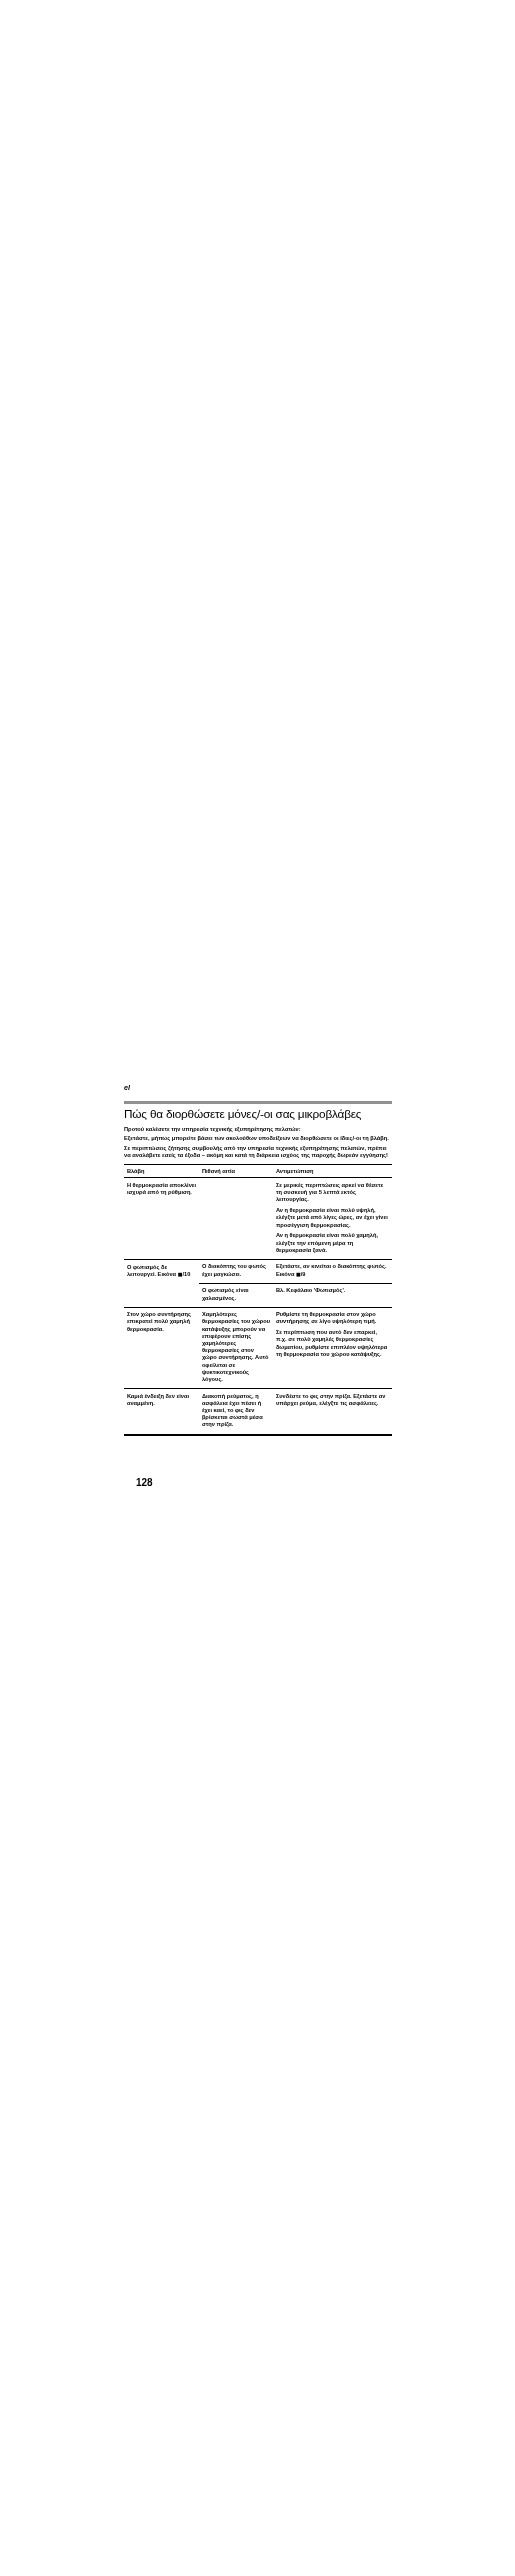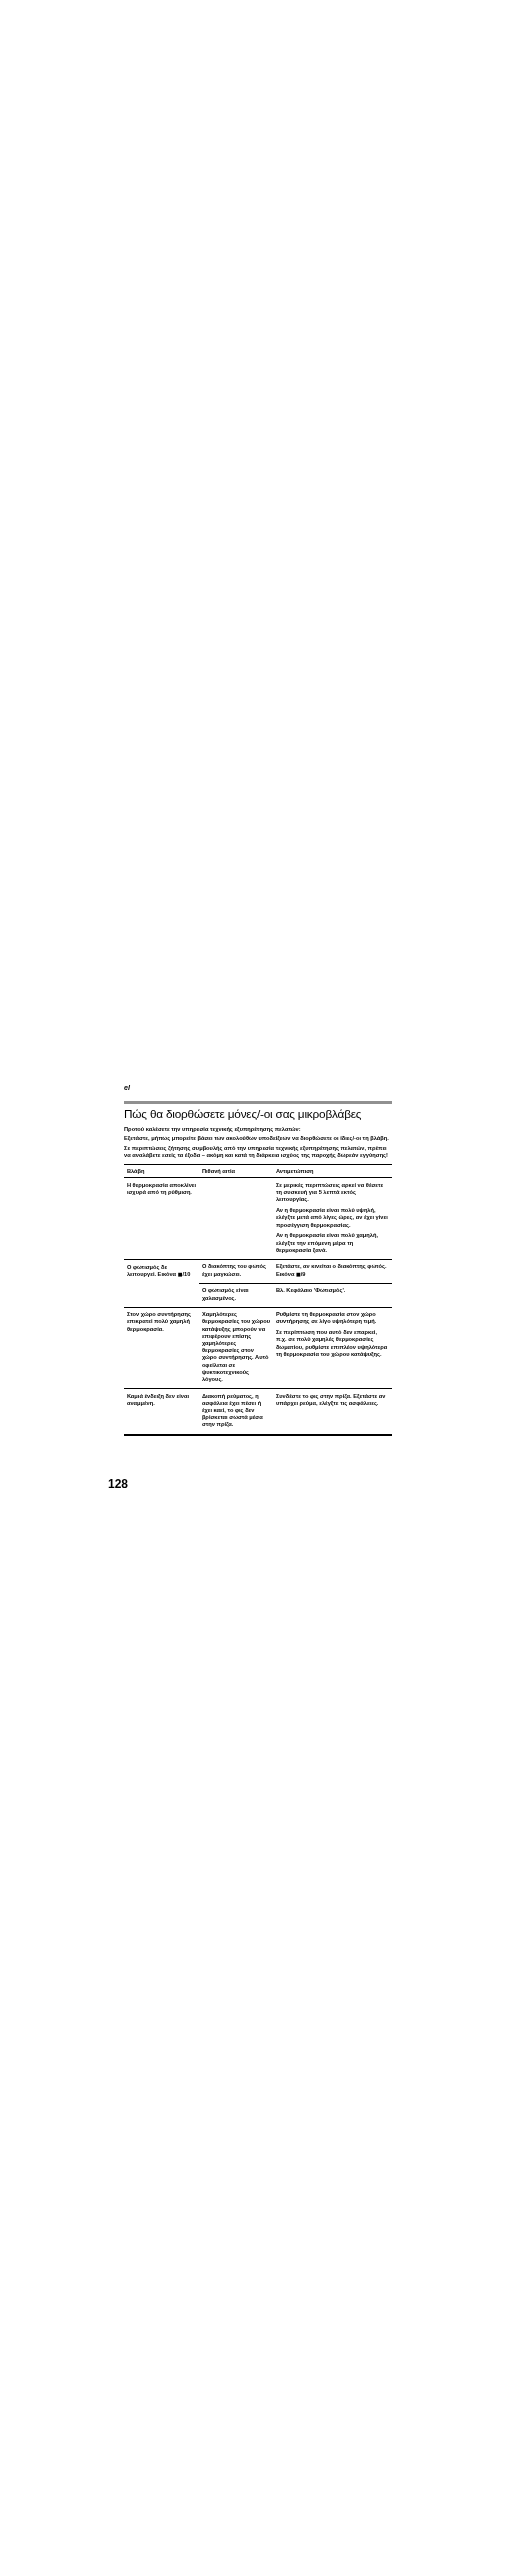--- a/index.html
+++ b/index.html
@@ -42,21 +42,21 @@
   .subwrap { }
   .subrow { display:grid; grid-template-columns:74px 119px; padding:2.1px 0 3.6px 0; }
   .subrow + .subrow { border-top:0.7px solid #000; }
   .split > .cell { padding-top:3.6px; }
 
   .fig-icon {
     font-family:"DejaVu Sans", sans-serif; font-size:5px;
     display:inline-block; line-height:1;
   }
 
-  .page-num { position:absolute; left:108px; top:1477px; font-size:12px; font-weight:bold; }
+  .page-num { position:absolute; left:136px; top:1477px; font-size:10px; font-weight:bold; }
 </style>
 </head>
 <body>
 
 <div class="content">
 
   <div class="lang">el</div>
 
   <div class="graybar"></div>
 

